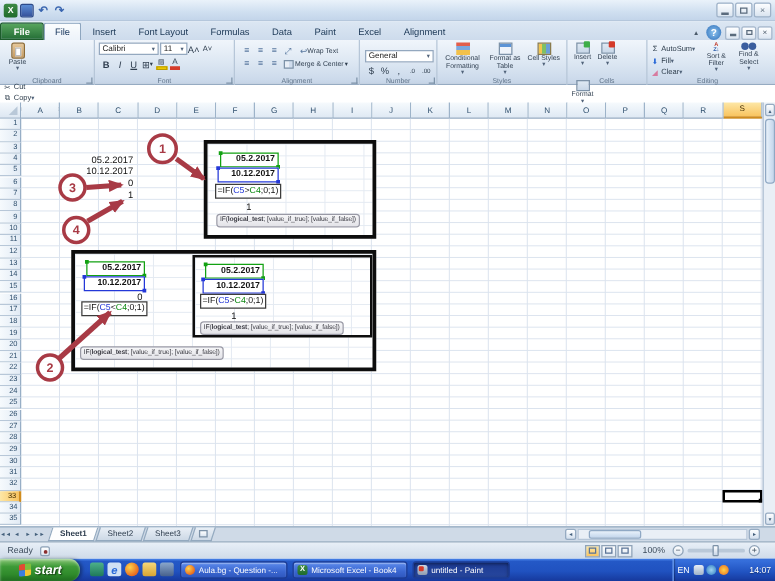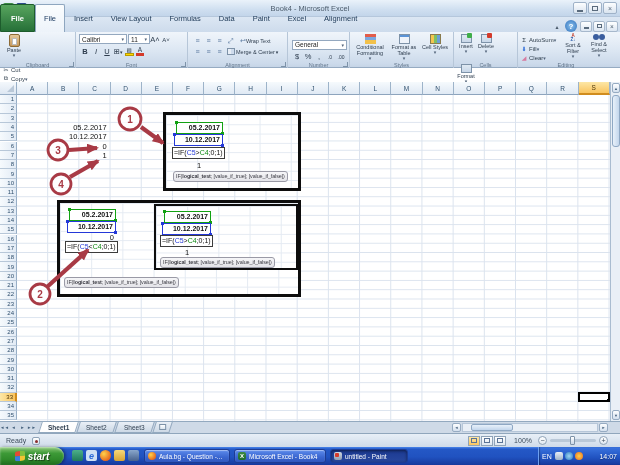--- a/index.html
+++ b/index.html
@@ -20,21 +20,21 @@
   .winbtn{width:14px;height:12px;margin-left:1px;background:linear-gradient(#fdfeff,#d9e4f0);
     border:1px solid #9fb2c8;border-radius:2px;display:inline-flex;align-items:center;justify-content:center}
   .winbtn .bar{width:6px;height:2px;background:#5a6b7d;margin-top:5px}
   .winbtn .box{width:6px;height:5px;border:1px solid #5a6b7d}
   .winbtn .x{font-size:7px;color:#5a6b7d;line-height:1}
   #titlebar .right{margin-left:auto;display:flex;z-index:2}
 
   
   #tabrow{position:absolute;left:0;top:17px;width:620px;height:15px;
     background:linear-gradient(#dce7f3,#cddbec);display:flex;align-items:flex-end}
-  .rtab{height:28px;padding:0 8px;font-size:7.5px;color:#203c5a;display:flex;align-items:center;
+  .rtab{height:14px;padding:0 8px;font-size:7.5px;color:#203c5a;display:flex;align-items:center;
     border:1px solid transparent;border-bottom:none}
   .rtab.file{background:linear-gradient(#58a55e,#267038);color:#fff;border-radius:2px 2px 0 0;
     border:1px solid #1d5c2c;font-weight:bold;padding:0 10px}
   .rtab.active{background:linear-gradient(#fbfdfe,#edf3fa);border-color:#8ea6bf;border-radius:2px 2px 0 0;color:#17365d}
   #tabrow .right{margin-left:auto;display:flex;align-items:center;padding-right:2px}
   .minibtn{width:12px;height:11px;margin-left:1px;display:inline-flex;align-items:center;justify-content:center;
     font-size:6.5px;color:#4a5a6a;border:1px solid #a7b8cc;border-radius:2px;background:linear-gradient(#fff,#dce6f2)}
   .helpbtn{width:12px;height:12px;border-radius:50%;background:radial-gradient(#8ec4ef,#2b6cb8);
     color:#fff;font-size:8px;font-weight:bold;display:inline-flex;align-items:center;justify-content:center;margin:0 2px}
   .caretbtn{border:none;background:none;font-size:6px;color:#4a5a6a}
@@ -202,39 +202,38 @@
 </head>
 <body>
 
 <div id="app">
 
   <div id="titlebar">
     <span class="qat-icon excel-logo">X</span>
     <span class="qat-icon save-ic"></span>
     <span class="qat-icon undo-ic">↶</span>
     <span class="qat-icon redo-ic">↷</span>
-    <span id="win-title">Book4 - Microsoft Excel</span>
     <span class="right">
       <span class="winbtn">
           <span class="bar"></span>
         </span>
       <span class="winbtn">
           <span class="box"></span>
         </span>
       <span class="winbtn">
           <span class="x">×</span>
         </span>
     </span>
   </div>
 
   <div id="tabrow">
     <span class="rtab file">File</span>
     <span class="rtab active">File</span>
     <span class="rtab">Insert</span>
-    <span class="rtab">View Layout</span>
+    <span class="rtab">Font Layout</span>
     <span class="rtab">Formulas</span>
     <span class="rtab">Data</span>
     <span class="rtab">Paint</span>
     <span class="rtab">Excel</span>
     <span class="rtab">Alignment</span>
     <span class="right">
       <span class="minibtn caretbtn">▴</span>
       <span class="helpbtn">?</span>
       <span class="minibtn">
           <span class="bar" style="width:5px;height:1.5px;background:#5a6b7d;margin-top:4px"></span>

